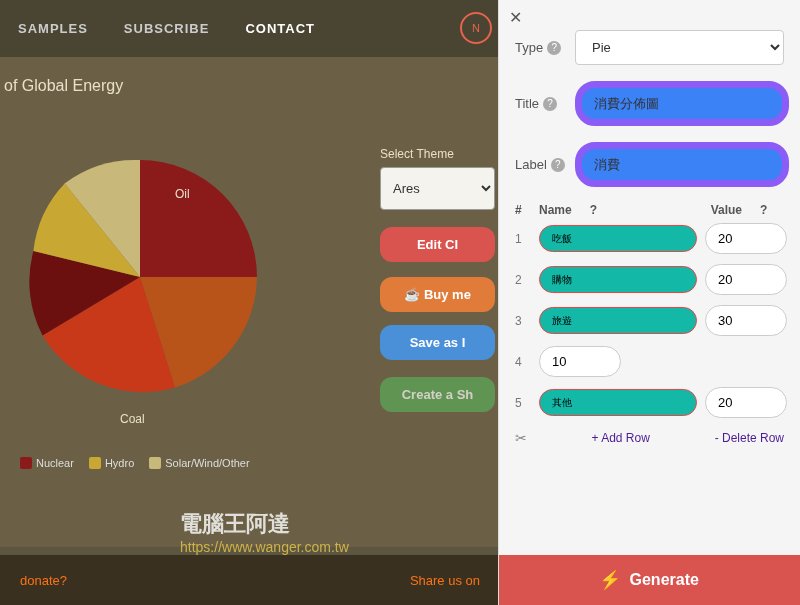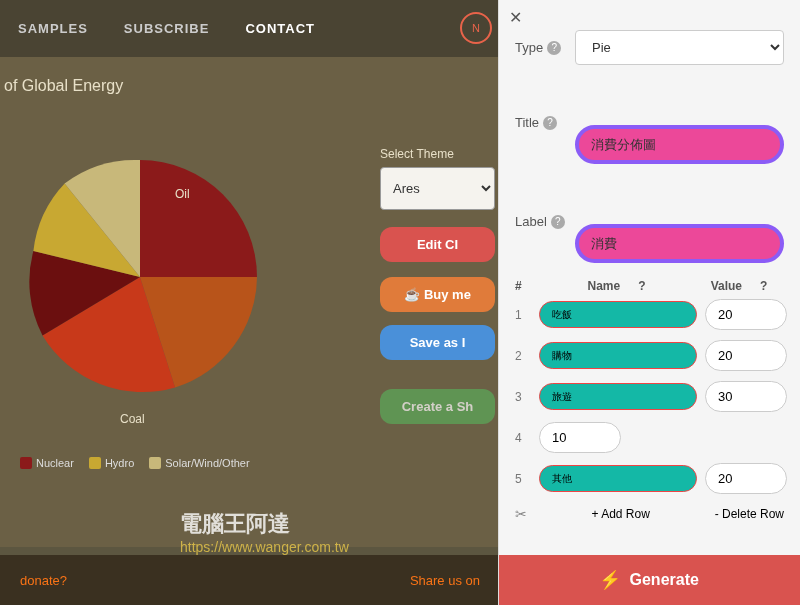--- a/index.html
+++ b/index.html
@@ -134,21 +134,21 @@
       font-size: 13px;
       font-weight: bold;
       color: white;
       cursor: pointer;
       text-align: center;
       left: 380px;
     }
     .btn-edit { top: 170px; background: #d9534f; }
     .btn-buyme { top: 220px; background: #e07b3a; }
     .btn-saveas { top: 268px; background: #4a90d9; }
-    .btn-create { top: 332px; background: #5aaa5a; opacity: 0.7; }
+    .btn-create { top: 320px; background: #5aaa5a; opacity: 0.7; }
 
     
     .watermark {
       position: absolute;
       bottom: 50px; left: 180px;
       width: 220px;
       text-align: left;
       opacity: 0.8;
     }
     .watermark-text {
@@ -222,27 +222,26 @@
       color: white;
       font-size: 10px;
       display: inline-flex;
       align-items: center;
       justify-content: center;
       cursor: pointer;
     }
     .field-input {
       flex: 1;
       padding: 8px 12px;
-      border: 4px solid #8b5cf6;
+      border: 7px solid #8b5cf6;
       border-radius: 20px;
-      background: #ec4899;
+      background: #3b82f6;
       font-size: 13px;
       color: #333;
       outline: none;
-      margin-top: 44px;
     }
     .field-select {
       flex: 1;
       padding: 8px 12px;
       border: 1px solid #ccc;
       border-radius: 4px;
       background: white;
       font-size: 13px;
       color: #333;
       outline: none;
@@ -256,21 +255,21 @@
     }
     .table-header {
       display: flex;
       align-items: center;
       margin-bottom: 6px;
       font-size: 12px;
       color: #555;
       font-weight: bold;
     }
     .col-num { width: 24px; flex-shrink: 0; }
-    .col-name { flex: 1; text-align: center; display: flex; align-items: center; justify-content: center; gap: 18px; }
+    .col-name { flex: 1; text-align: center; display: flex; align-items: center; gap: 18px; }
     .col-value { width: 90px; text-align: center; display: flex; align-items: center; justify-content: center; gap: 18px; }
 
     .table-row-data {
       display: flex;
       align-items: center;
       margin-bottom: 10px;
     }
     .row-num {
       width: 24px;
       flex-shrink: 0;
@@ -304,21 +303,21 @@
       justify-content: space-between;
       margin-bottom: 12px;
       font-size: 12px;
       color: #888;
     }
     .footer-icon { font-size: 14px; }
 
     .add-row-btn, .del-row-btn {
       background: none;
       border: none;
-      color: #000000;
+      color: #4c1d95;
       font-size: 12px;
       cursor: pointer;
       display: flex;
       align-items: center;
       gap: 4px;
     }
 
     
     .generate-btn {
       position: absolute;

